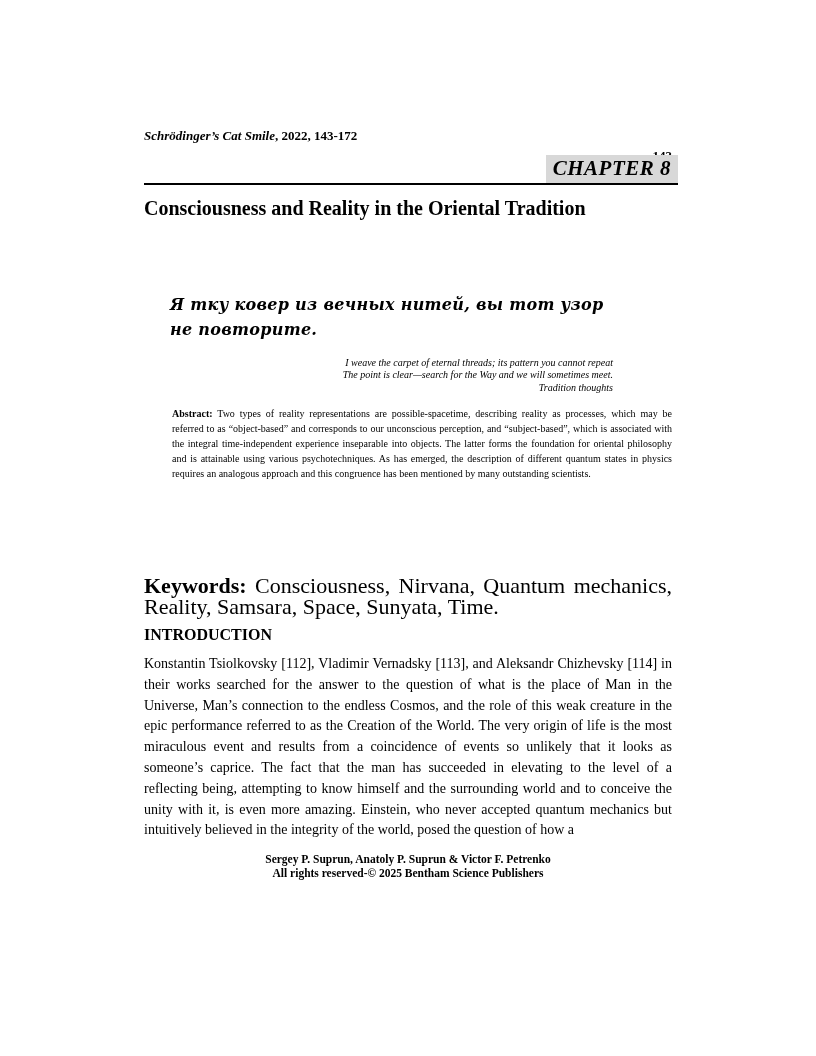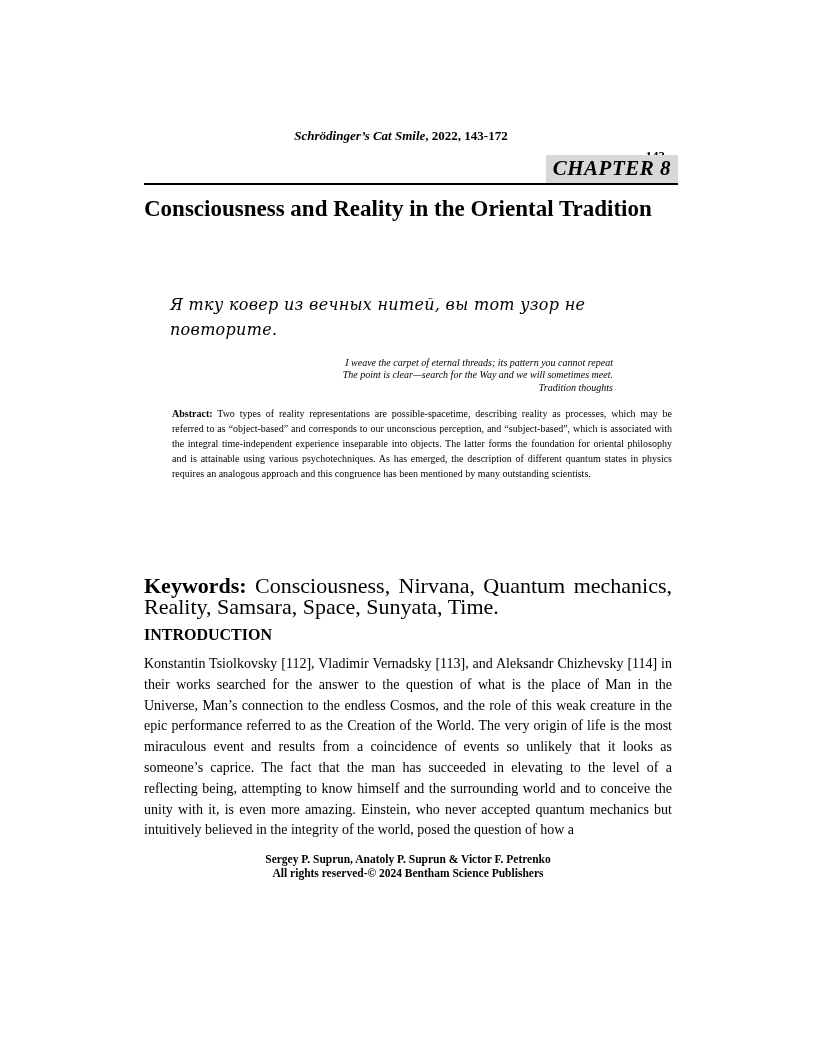--- a/index.html
+++ b/index.html
@@ -9,23 +9,23 @@
     margin:0 auto;
     background:#ffffff;
     color:#000;
     font-family:"Liberation Serif","DejaVu Serif",serif;
     overflow:hidden;
   }
   .abs { position:absolute; }
 
   
   .running-header {
-    left:137px; top:128px; width:528px;
+    left:144px; top:128px; width:528px;
     font-size:13px; font-weight:bold;
-    text-align:center;
+    text-align:left;
   }
   .running-header .journal { font-style:italic; }
   .running-header .pagenum {
     position:absolute; right:0; top:0; font-style:normal;margin-top:20px;
   }
 
   
   .chapter-row {
     left:144px; top:155px; width:534px;
     text-align:right;
@@ -39,32 +39,33 @@
     font-style:italic;
   }
   .head-rule {
     left:144px; top:183px; width:534px; height:2px;
     background:#000;
   }
 
   
   .chapter-title {
     left:144px; top:194px; width:528px;
-    font-size:23px; font-weight:bold;
+    font-size:20px; font-weight:bold;
     line-height:29px;
     text-align:justify;
   }
 
   
   .epigraph-ru {
     left:170px; top:292px; width:440px;
     font-family:"DejaVu Serif",serif;
     font-style:italic;
     font-size:16px; line-height:25px;
     letter-spacing:0.3px;
+    font-weight:bold;
   }
   .epigraph-en {
     left:173px; top:357px; width:440px;
     font-style:italic;
     font-size:10px; line-height:12.4px;text-align:right;
   }
 
   
   .abstract {
     left:172px; top:407px; width:500px;
@@ -136,16 +137,16 @@
   <div class="abs keywords">
     <span class="label">Keywords:</span><span> Consciousness, Nirvana, Quantum mechanics, Reality, Samsara, Space, Sunyata, Time.</span>
   </div>
 
   <div class="abs section-heading">INTRODUCTION</div>
 
   <div class="abs intro-para">Konstantin Tsiolkovsky [112], Vladimir Vernadsky [113], and Aleksandr Chizhevsky [114] in their works searched for the answer to the question of what is the place of Man in the Universe, Man’s connection to the endless Cosmos, and the role of this weak creature in the epic performance referred to as the Creation of the World. The very origin of life is the most miraculous event and results from a coincidence of events so unlikely that it looks as someone’s caprice. The fact that the man has succeeded in elevating to the level of a reflecting being, attempting to know himself and the surrounding world and to conceive the unity with it, is even more amazing. Einstein, who never accepted quantum mechanics but intuitively believed in the integrity of the world, posed the question of how a</div>
 
   <div class="abs page-footer">
     <div>Sergey P. Suprun, Anatoly P. Suprun &amp; Victor F. Petrenko</div>
-    <div>All rights reserved-© 2024 Bentham Science Publishers</div>
+    <div>All rights reserved-© 2025 Bentham Science Publishers</div>
   </div>
 
 </div>
 
 </body></html>

